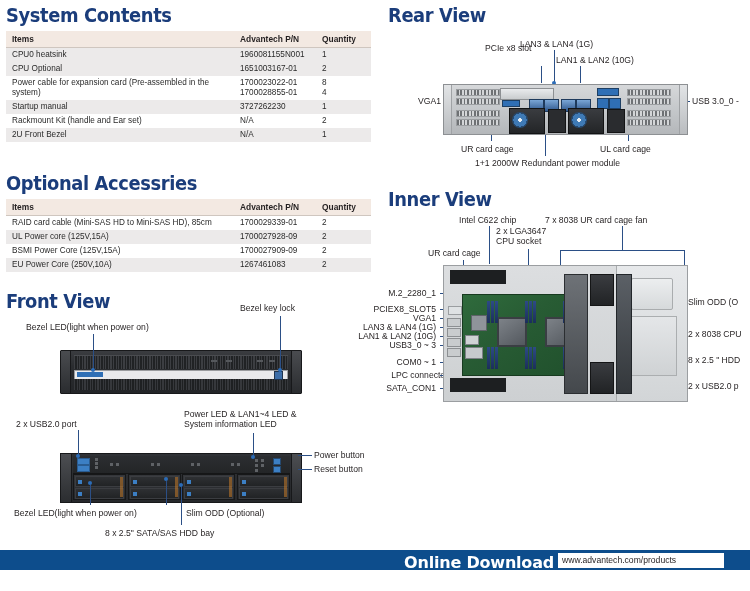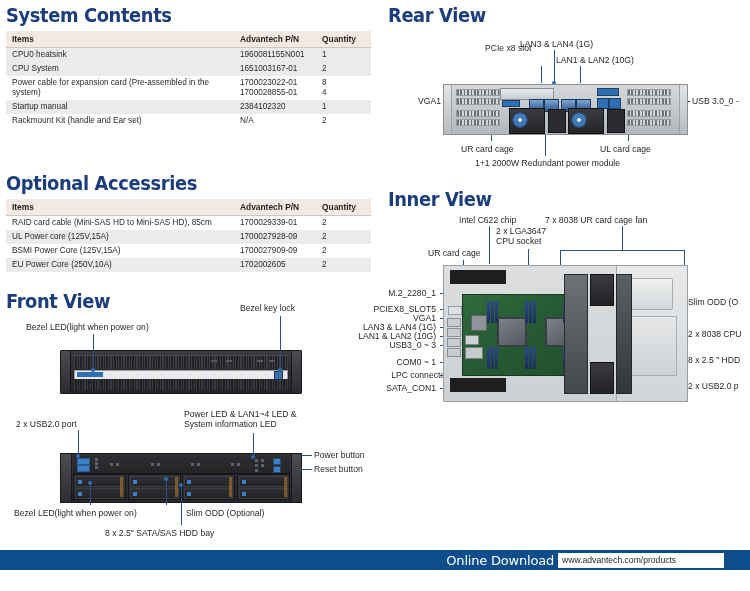--- a/index.html
+++ b/index.html
@@ -69,21 +69,21 @@
   .ln-h{position:absolute;height:1px;background:#2b4f86;}
   .dot{position:absolute;width:4px;height:4px;border-radius:50%;background:#2b6cb8;}
 
   
   .footer-bar{
     position:absolute;left:0;top:550px;width:750px;height:20px;
     background:#0d4d8c;
   }
   .footer-dl{
     position:absolute;right:196px;top:553px;
-    color:#ffffff;font-weight:normal;font-size:13px;
+    color:#ffffff;font-weight:bold;font-size:16px;
     font-family:"DejaVu Sans","Liberation Sans",sans-serif;
     letter-spacing:-0.2px;
   }
   .footer-url{
     position:absolute;right:26px;top:552.5px;
     width:166px;height:15px;background:#ffffff;
     color:#231f20;font-size:8.6px;
     display:flex;align-items:center;padding-left:4px;
     box-sizing:border-box;
   }
@@ -200,44 +200,49 @@
         <th>Quantity</th>
       </tr>
     </thead>
     <tbody>
         <tr class="odd">
           <td>CPU0 heatsink</td>
           <td>1960081155N001</td>
           <td>1</td>
         </tr>
         <tr class="odd">
-          <td>CPU System</td>
+          <td>CPU Optional</td>
           <td>1651003167-01</td>
           <td>2</td>
         </tr>
         <tr class="even">
           <td>Power cable for expansion card (Pre-assembled in the system)</td>
           <td class="pn-multi">
             <span>1700023022-01</span>
             <span>1700028855-01</span>
           </td>
           <td class="pn-multi">
             <span>8</span>
             <span>4</span>
           </td>
         </tr>
         <tr class="odd">
           <td>Startup manual</td>
-          <td>2384102320</td>
+          <td>3727262230</td>
           <td>1</td>
         </tr>
         <tr class="even">
           <td>Rackmount Kit (handle and Ear set)</td>
           <td>N/A</td>
           <td>2</td>
+        </tr>
+        <tr class="odd">
+          <td>2U Front Bezel</td>
+          <td>N/A</td>
+          <td>1</td>
         </tr>
       </tbody>
   </table>
 </div>
 
 <div class="sec-head abs" style="left:6px;top:172px;">Optional Accessries</div>
 
 <div class="abs" style="left:6px;top:199px;">
   <table class="spec">
     <colgroup>
@@ -263,21 +268,21 @@
           <td>1700027928-09</td>
           <td>2</td>
         </tr>
         <tr class="even">
           <td>BSMI Power Core (125V,15A)</td>
           <td>1700027909-09</td>
           <td>2</td>
         </tr>
         <tr class="odd">
           <td>EU Power Core  (250V,10A)</td>
-          <td>1702002605</td>
+          <td>1267461083</td>
           <td>2</td>
         </tr>
       </tbody>
   </table>
 </div>
 
 <div class="sec-head abs" style="left:6px;top:290px;">Front View</div>
 
 <div id="front-bezel" class="abs">
   <div class="ear"></div>

